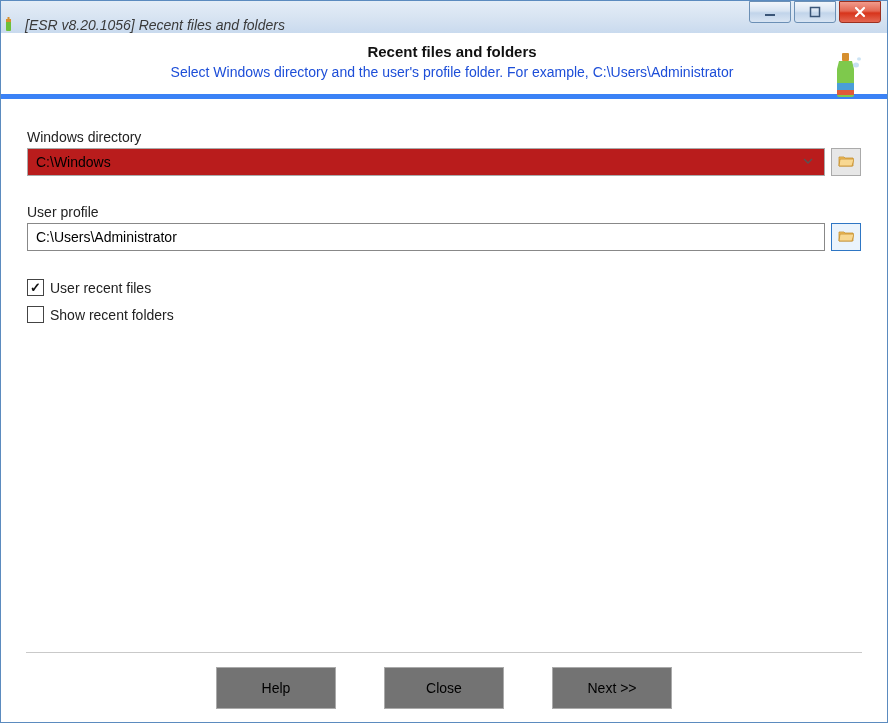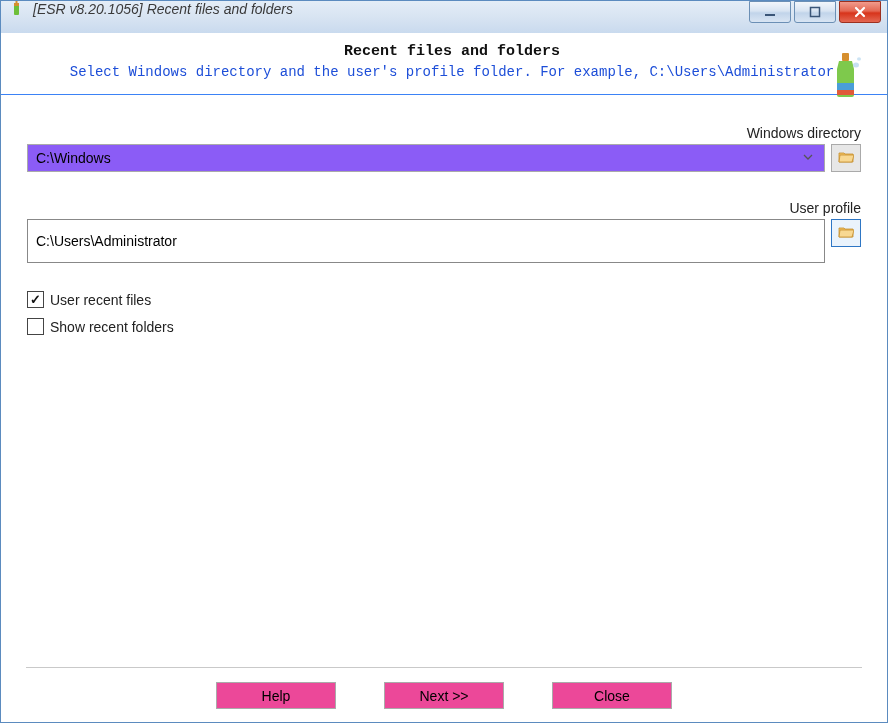--- a/index.html
+++ b/index.html
@@ -14,22 +14,21 @@
       height: 723px;
       background: #fff;
       overflow: hidden;
       border: 1px solid #5b8bbf;
     }
     
     .titlebar {
       height: 32px;
       background: linear-gradient(to bottom, #e4edf7 0%, #d8e4f2 50%, #c9daee 100%);
       display: flex;
-      align-items: flex-start;
-      padding-left: 8px;
+      align-items: flex-end;
       position: relative;
     }
     .titlebar-icon {
       width: 16px;
       height: 16px;
       margin-right: 8px;
     }
     .titlebar-text {
       font-style: italic;
       color: #3a3a3a;
@@ -58,22 +57,21 @@
       background: linear-gradient(to bottom, #f19b8d 0%, #e46752 45%, #d7341b 55%, #e46752 100%);
       border-color: #9c3020;
       margin-right: 6px;
     }
     
     .header-area {
       padding: 10px 4px 14px 20px;
       background: #fff;
       text-align: center;
       position: relative;
-      border-bottom: 1px solid #3b82f6;
-      font-family: Liberation Mono, monospace;
+      border-bottom: 5px solid #3b82f6;
     }
     .header-title {
       font-weight: bold;
       font-size: 15px;
       color: #111;
       margin-bottom: 4px;
     }
     .header-sub {
       font-size: 14px;
       color: #1d4ed8;
@@ -87,48 +85,47 @@
     }
     
     .content {
       padding: 30px 26px 10px 26px;
     }
     .field-label {
       font-size: 14px;
       color: #222;
       margin-bottom: 3px;
       display: block;
-      text-align: right;
     }
     .field-row {
       display: flex;
       align-items: stretch;
       margin-bottom: 28px;
     }
     .combo {
       flex: 1;
       height: 28px;
       border: 1px solid #aaa;
-      background: #8b5cf6;
+      background: #b91c1c;
       display: flex;
       align-items: center;
       padding: 0 8px;
       position: relative;
       font-size: 14px;
       cursor: pointer;
     }
     .combo-chevron {
       position: absolute;
       right: 10px;
       top: 50%;
       transform: translateY(-50%);
     }
     .text-input {
       flex: 1;
-      height: 44px;
+      height: 28px;
       border: 1px solid #888;
       background: #fff;
       padding: 0 8px;
       font-size: 14px;
       font-family: inherit;
       outline: none;
     }
     .browse-btn {
       width: 30px;
       height: 28px;
@@ -183,23 +180,23 @@
       border-top: 1px solid #c9c9c9;
       margin-bottom: 14px;
     }
     .footer-buttons {
       display: flex;
       justify-content: center;
       gap: 48px;
     }
     .nav-btn {
       width: 120px;
-      height: 27px;
+      height: 42px;
       border: 1px solid #aaa;
-      background: #ec4899;
+      background: #737373;
       font-size: 14px;
       font-family: inherit;
       cursor: pointer;
       display: flex;
       align-items: center;
       justify-content: center;
     }
   </style>
 </head>
 <body>
@@ -290,16 +287,16 @@
     <div class="checkbox"></div>
     <span class="check-label">Show recent folders</span>
   </div>
 
 </div>
 
 <div class="footer">
   <div class="footer-divider"></div>
   <div class="footer-buttons">
     <button class="nav-btn">Help</button>
+    <button class="nav-btn">Close</button>
     <button class="nav-btn">Next &gt;&gt;</button>
-    <button class="nav-btn">Close</button>
   </div>
 </div>
 
 </body></html>

